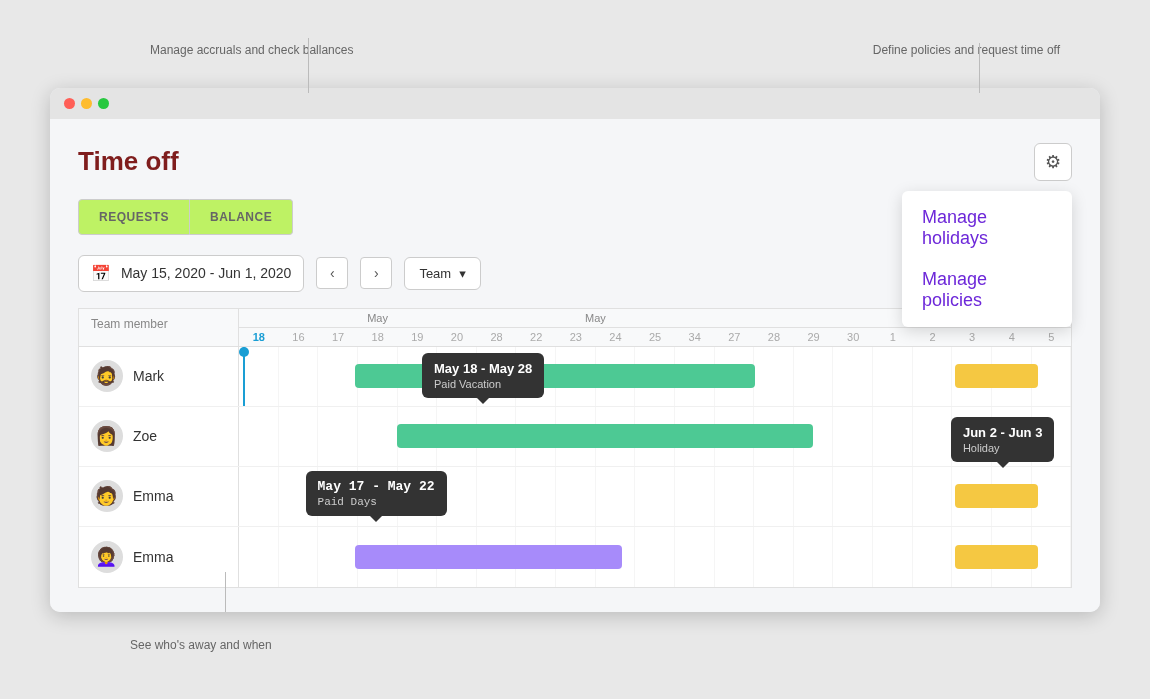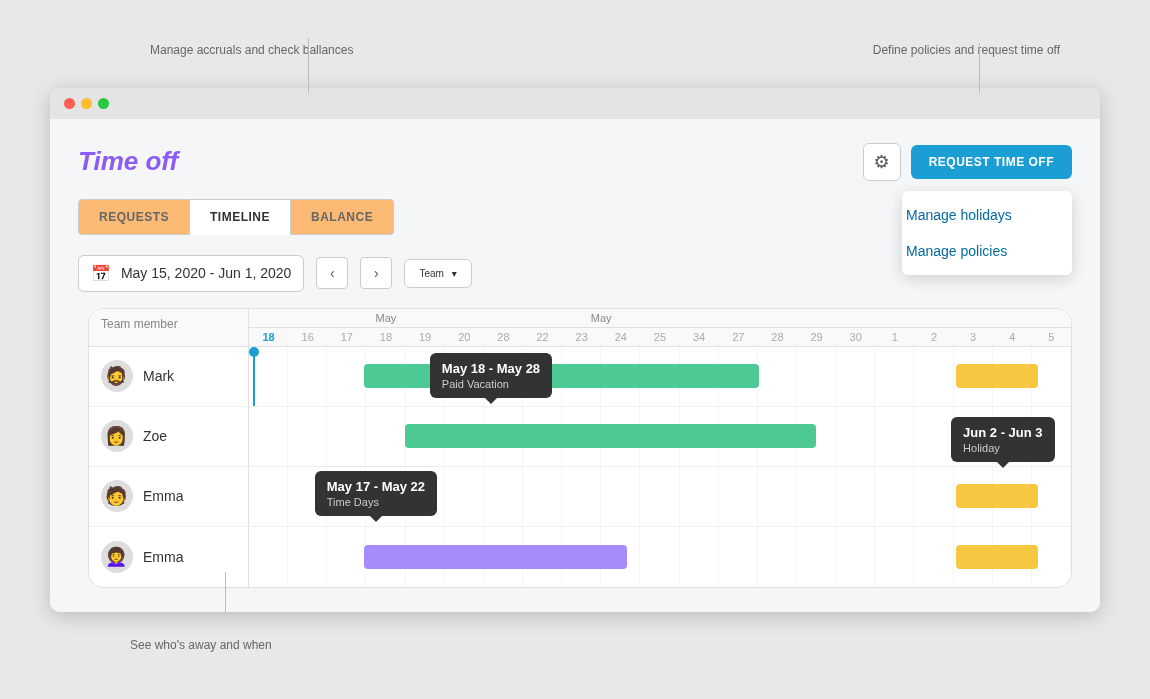--- a/index.html
+++ b/index.html
@@ -44,22 +44,21 @@
     }
     .app-header {
       display: flex;
       align-items: center;
       justify-content: space-between;
       margin-bottom: 18px;
     }
     .page-title {
       font-size: 26px;
       font-weight: 600;
-      color: #8b5cf6;
-      font-style: italic;
+      color: #7f1d1d;
     }
     .header-actions {
       display: flex;
       align-items: center;
       gap: 10px;
       position: relative;
     }
     .gear-btn {
       width: 38px;
       height: 38px;
@@ -90,40 +89,40 @@
       top: 48px;
       right: 0;
       background: white;
       border-radius: 6px;
       box-shadow: 0 4px 16px rgba(0,0,0,0.15);
       min-width: 170px;
       z-index: 100;
       padding: 6px 0;
     }
     .dropdown-item {
-      padding: 10px 4px;
-      font-size: 14px;
-      color: #0369a1;
+      padding: 10px 20px;
+      font-size: 18px;
+      color: #6d28d9;
       cursor: pointer;
     }
     .tabs {
       display: flex;
       gap: 0;
       margin-bottom: 20px;
       border-bottom: none;
     }
     .tab {
       padding: 10px 20px;
       font-size: 12px;
       font-weight: 600;
       letter-spacing: 0.5px;
       color: #666;
       border: 1px solid #ccc;
       cursor: pointer;
-      background: #fdba74;
+      background: #bef264;
       text-transform: uppercase;
     }
     .tab:not(:first-child) { border-left: none; }
     .tab.active {
       background: white;
       color: #333;
       border-bottom-color: white;
     }
     .tab:first-child { border-radius: 4px 0 0 4px; }
     .tab:last-child { border-radius: 0 4px 4px 0; }
@@ -159,31 +158,30 @@
       color: #555;
     }
     .team-selector {
       display: flex;
       align-items: center;
       background: white;
       border: 1px solid #ccc;
       border-radius: 6px;
       padding: 8px 14px;
       gap: 8px;
-      font-size: 10px;
+      font-size: 13px;
       color: #333;
       cursor: pointer;
       text-align: right;
     }
     .gantt-container {
       background: white;
-      border-radius: 16px;
+      border-radius: 0;
       border: 1px solid #e0e0e0;
       overflow: hidden;
-      margin-left: 10px;
     }
     .gantt-header-row {
       display: flex;
       background: #f8f9fa;
       border-bottom: 1px solid #e0e0e0;
     }
     .gantt-name-col {
       width: 160px;
       flex-shrink: 0;
       padding: 8px 12px;
@@ -332,32 +330,30 @@
       <div class="browser-dot dot-green"></div>
     </div>
     <div class="app-content">
 
       <div class="app-header">
         <h1 class="page-title">Time off</h1>
         <div class="header-actions">
           <button class="gear-btn">
             <span>⚙</span>
           </button>
-          <button class="request-btn">REQUEST TIME OFF</button>
 
           <div class="dropdown-menu">
             <div class="dropdown-item">Manage holidays</div>
             <div class="dropdown-item">Manage policies</div>
           </div>
         </div>
       </div>
 
       <div class="tabs">
         <div class="tab">REQUESTS</div>
-        <div class="tab active">TIMELINE</div>
         <div class="tab">BALANCE</div>
       </div>
 
       <div class="controls-row">
         <div class="date-range-picker">
           <span class="cal-icon">📅</span>
           <span>May 15, 2020 - Jun 1, 2020</span>
         </div>
         <button class="nav-btn">
           <span>‹</span>
@@ -524,23 +520,23 @@
                   <div class="gantt-grid-col"></div>
                 <div class="gantt-grid-col"></div>
                   <div class="gantt-grid-col"></div>
                 <div class="gantt-grid-col"></div>
                   <div class="gantt-grid-col"></div>
                 <div class="gantt-grid-col"></div>
               </div>
 
               <div class="gantt-bar bar-yellow" style="left:86%;width:10%;"></div>
 
-              <div class="tooltip" style="left:8%;top:4px;">
+              <div class="tooltip" style="left:8%;top:4px;font-family:Liberation Mono, monospace;">
                 <div class="tooltip-title">May 17 - May 22</div>
-                <div class="tooltip-sub">Time Days</div>
+                <div class="tooltip-sub">Paid Days</div>
               </div>
             </div>
           </div>
 
           <div class="gantt-row">
             <div class="gantt-member-cell">
               <div class="avatar">👩‍🦱</div>
               <span class="member-name">Emma</span>
             </div>
             <div class="gantt-bars-cell">

